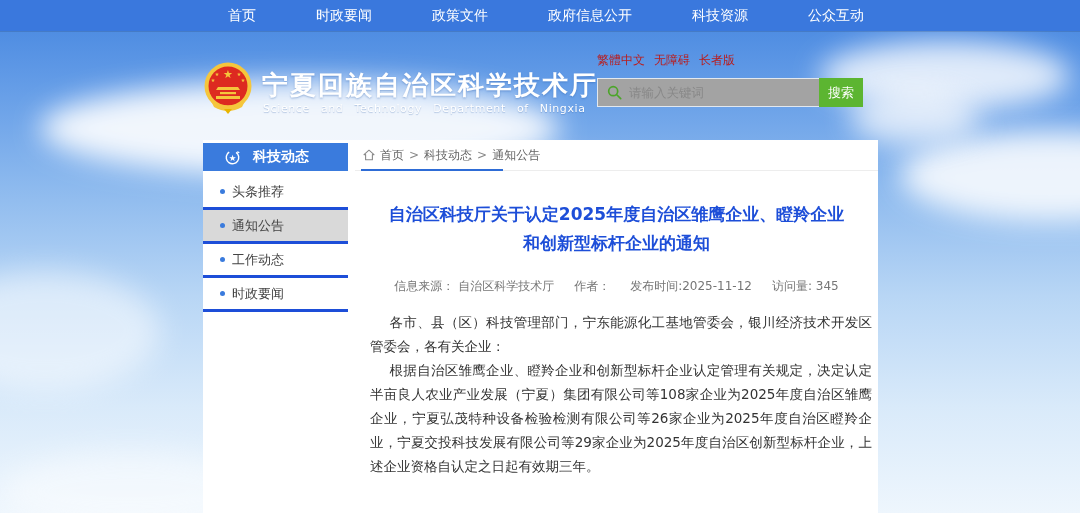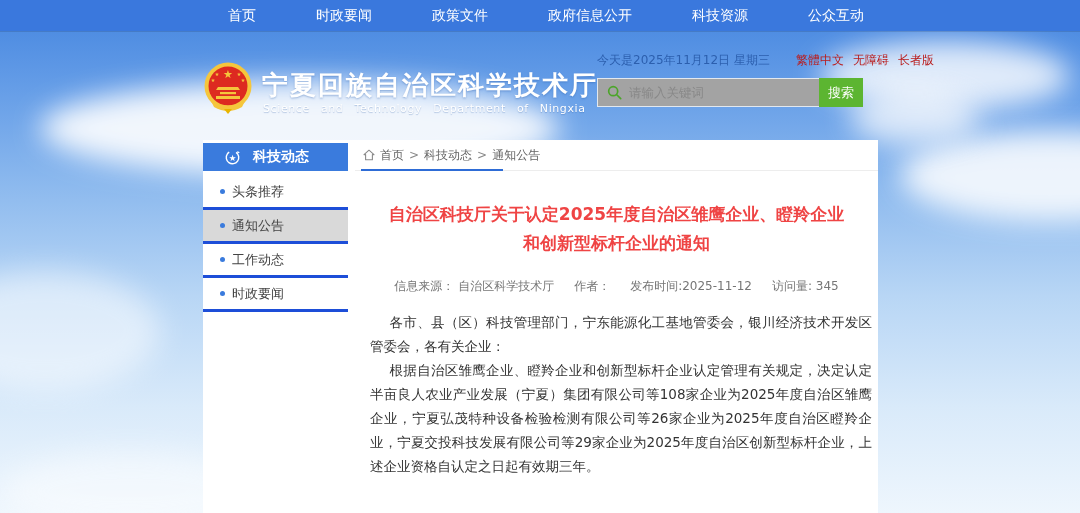--- a/index.html
+++ b/index.html
@@ -95,21 +95,21 @@
   }
   .breadcrumb::after {
     content:""; position:absolute; left:6px; bottom:-1px; width:142px; height:2px; background:#2e6cd6;
   }
   .breadcrumb a { color:#666; text-decoration:none; }
   .breadcrumb .sep { margin:0 5px; color:#888; }
   .breadcrumb .home-icon { display:flex; align-items:center; margin-right:5px; }
 
   .article-title {
     margin:29px auto 0; max-width:468px; text-align:center;
-    font-size:17px; font-weight:bold; color:#ef4444; line-height:29px;
+    font-size:17px; font-weight:bold; color:#1d4ed8; line-height:29px;
   }
   .meta {
     margin-top:20px; display:flex; justify-content:center; gap:20px;
     font-size:12px; color:#767676; white-space:nowrap;
   }
   .article-body {
     margin-top:15px; padding:0 6px 0 15px; font-size:13.5px; color:#333;
     line-height:24px; text-align:justify;
   }
   .article-body p { text-indent:1.45em; }
@@ -153,21 +153,20 @@
       <rect x="13" y="35" width="24" height="3" fill="#f5c63c"></rect>
       <path d="M8 40 q17 9 34 0 l-3 6 q-14 8 -28 0 z" fill="#f5c63c"></path>
       <path d="M21 48 h8 l-4 5 z" fill="#e8b500"></path>
     </svg>
   </div>
   <div class="site-title">宁夏回族自治区科学技术厅</div>
   <div class="site-sub">Science and Technology Department of Ningxia</div>
 
   <div class="top-right">
     <div class="date-row">
-      <span class="dt">今天是2025年11月12日 星期三</span>
       <a href="#">繁體中文</a>
       <a href="#">无障碍</a>
       <a href="#">长者版</a>
     </div>
     <div class="search-bar">
       <div class="search-input-wrap">
         <svg width="15" height="15" viewBox="0 0 16 16">
           <circle cx="6.6" cy="6.6" r="4.8" fill="none" stroke="#4ca52a" stroke-width="1.8"></circle>
           <line x1="10.4" y1="10.4" x2="14.6" y2="14.6" stroke="#4ca52a" stroke-width="1.8" stroke-linecap="round"></line>
         </svg>

